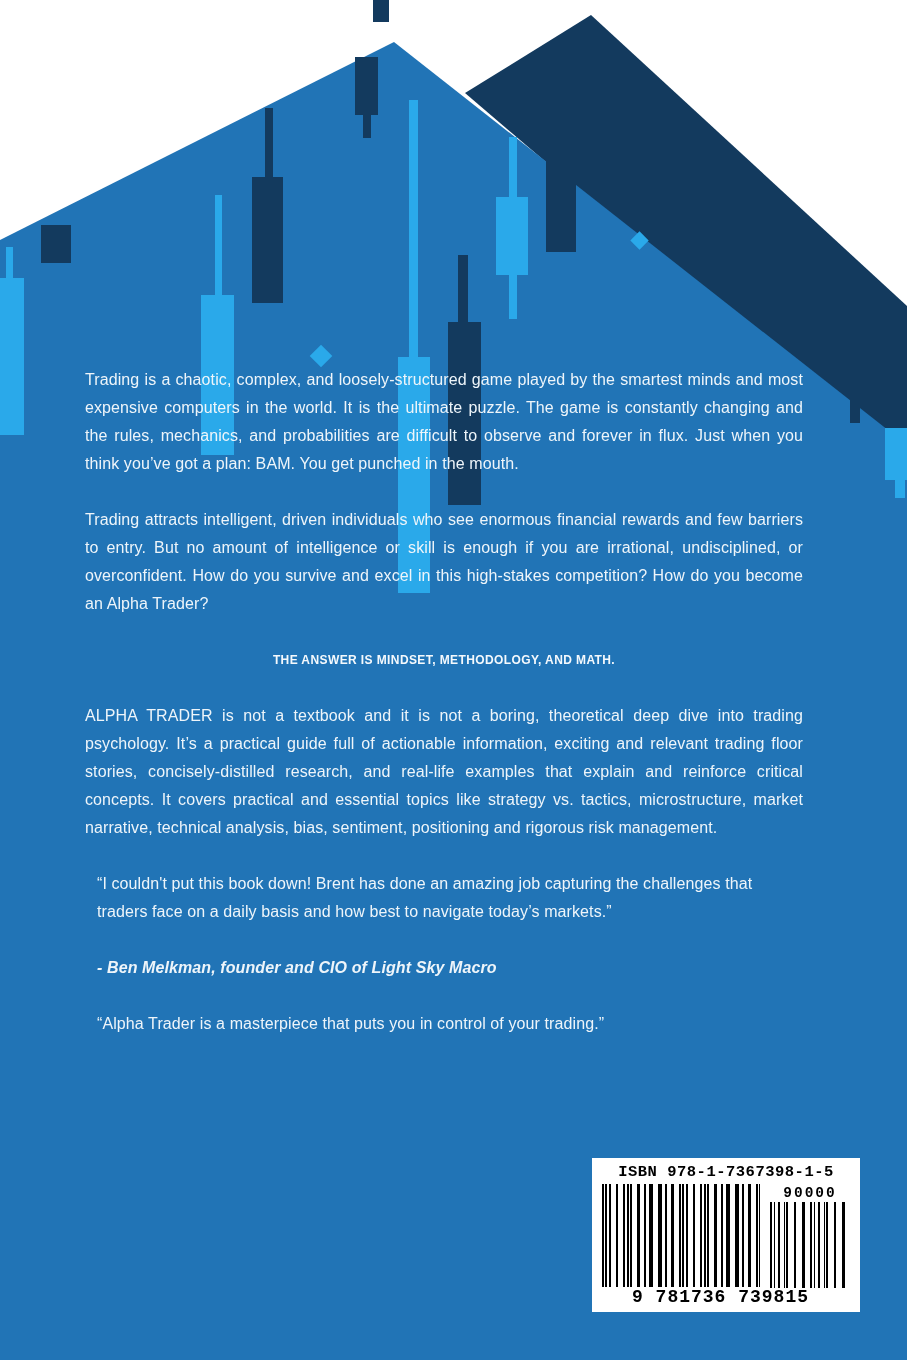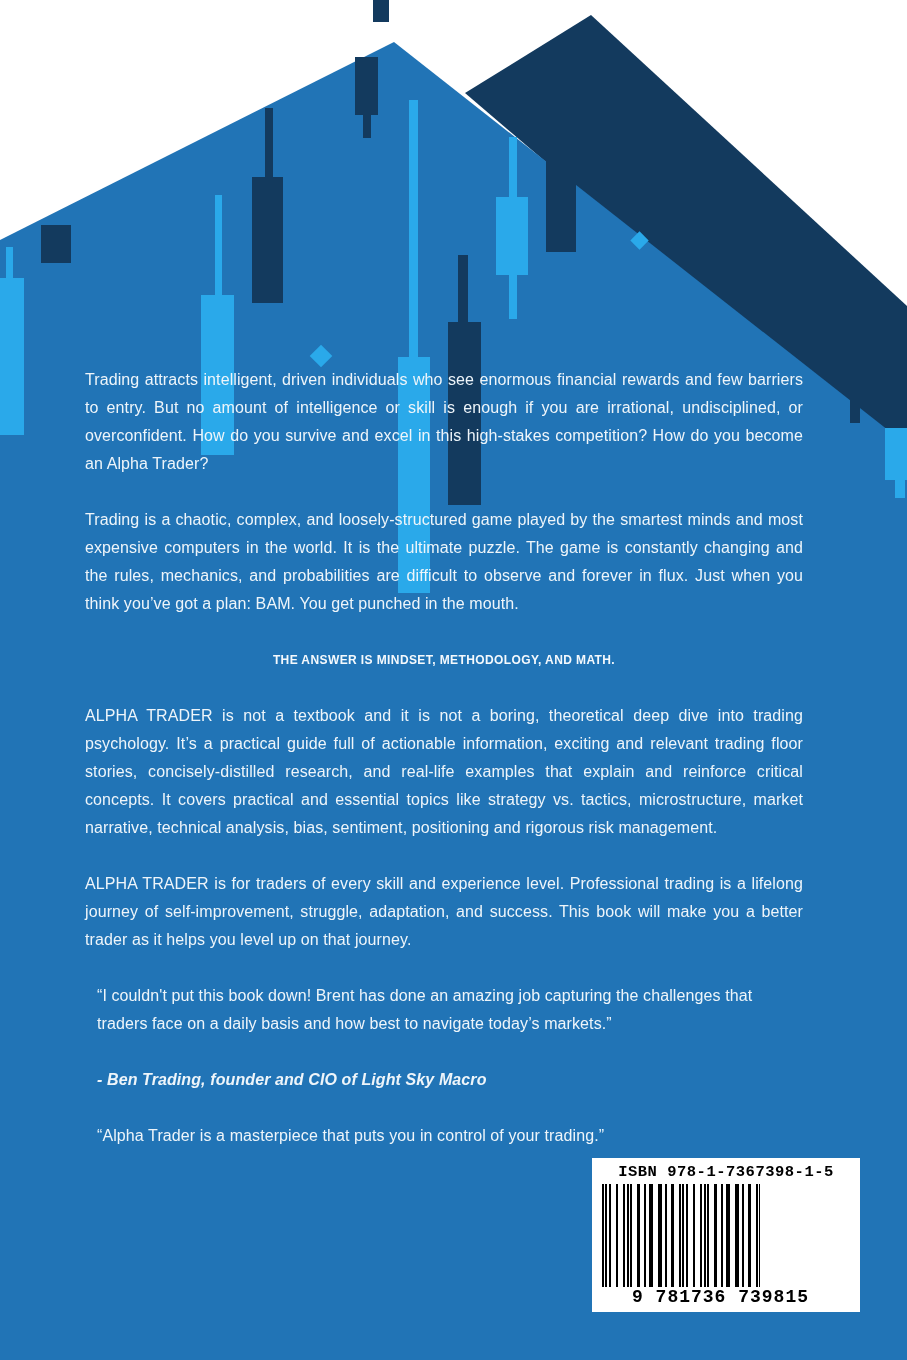--- a/index.html
+++ b/index.html
@@ -110,37 +110,40 @@
     <rect x="885" y="428" width="22" height="52"></rect>
     <rect x="895" y="480" width="10" height="18"></rect>
   </g>
   <g fill="#2aa9ea">
     <rect x="313" y="348" width="16" height="16" transform="rotate(45 321 356)"></rect>
     <rect x="633" y="234" width="13" height="13" transform="rotate(45 639.5 240.5)"></rect>
   </g>
 </svg>
 
 <div class="copy">
+  <p class="justified">Trading is a chaotic, complex, and loosely-structured game played by the smartest minds and most expensive computers in the world. It is the ultimate puzzle. The game is constantly changing and the rules, mechanics, and probabilities are difficult to observe and forever in flux. Just when you think you’ve got a plan: BAM. You get punched in the mouth.</p>
   <p class="justified">Trading attracts intelligent, driven individuals who see enormous financial rewards and few barriers to entry. But no amount of intelligence or skill is enough if you are irrational, undisciplined, or overconfident. How do you survive and excel in this high-stakes competition? How do you become an Alpha Trader?</p>
-  <p class="justified">Trading is a chaotic, complex, and loosely-structured game played by the smartest minds and most expensive computers in the world. It is the ultimate puzzle. The game is constantly changing and the rules, mechanics, and probabilities are difficult to observe and forever in flux. Just when you think you’ve got a plan: BAM. You get punched in the mouth.</p>
   <p class="headline">THE ANSWER IS MINDSET, METHODOLOGY, AND MATH.</p>
   <p class="justified">ALPHA TRADER is not a textbook and it is not a boring, theoretical deep dive into trading psychology. It’s a practical guide full of actionable information, exciting and relevant trading floor stories, concisely-distilled research, and real-life examples that explain and reinforce critical concepts. It covers practical and essential topics like strategy vs. tactics, microstructure, market narrative, technical analysis, bias, sentiment, positioning and rigorous risk management.</p>
-  <p class="justified">ALPHA TRADER is for traders of every skill and experience level. Professional trading is a lifelong journey of self-improvement, struggle, adaptation, and success. This book will make you a better trader as it helps you level up on that journey.</p>
 
   <div class="quote-block">
     <p class="quote">“I couldn't put this book down! Brent has done an amazing job capturing the challenges that traders face on a daily basis and how best to navigate today’s markets.”</p>
-    <p class="attribution">- Ben Trading, founder and CIO of Light Sky Macro</p>
+    <p class="attribution">- Ben Melkman, founder and CIO of Light Sky Macro</p>
   </div>
 
   <div class="quote-block">
     <p class="quote">“Alpha Trader is a masterpiece that puts you in control of your trading.”</p>
   </div>
 </div>
 
 <div class="barcode-box">
   <div class="isbn-line">ISBN 978-1-7367398-1-5</div>
   <div class="barcode-row">
     <div class="main-code">
       <div class="bars-main"></div>
       <div class="ean-digits">9 781736 739815</div>
     </div>
+    <div class="addon-code">
+      <div class="addon-digits">90000</div>
+      <div class="bars-addon"></div>
+    </div>
   </div>
 </div>
 
 </body></html>

